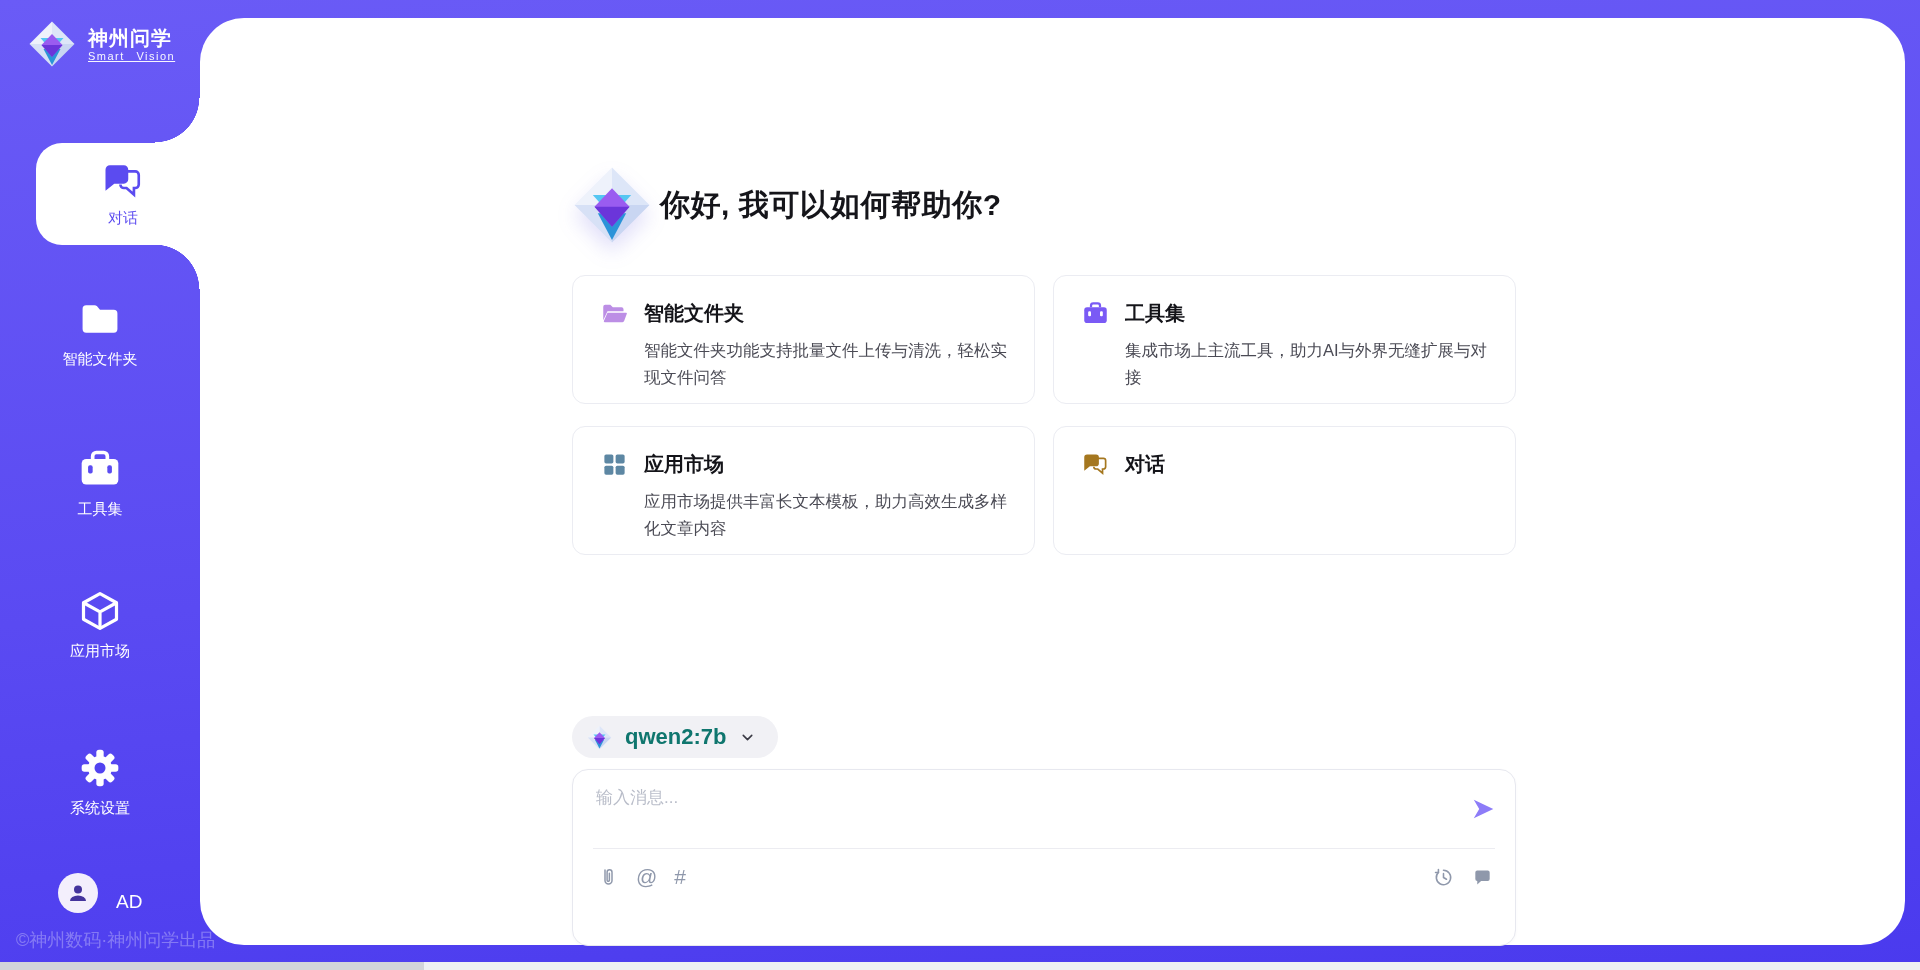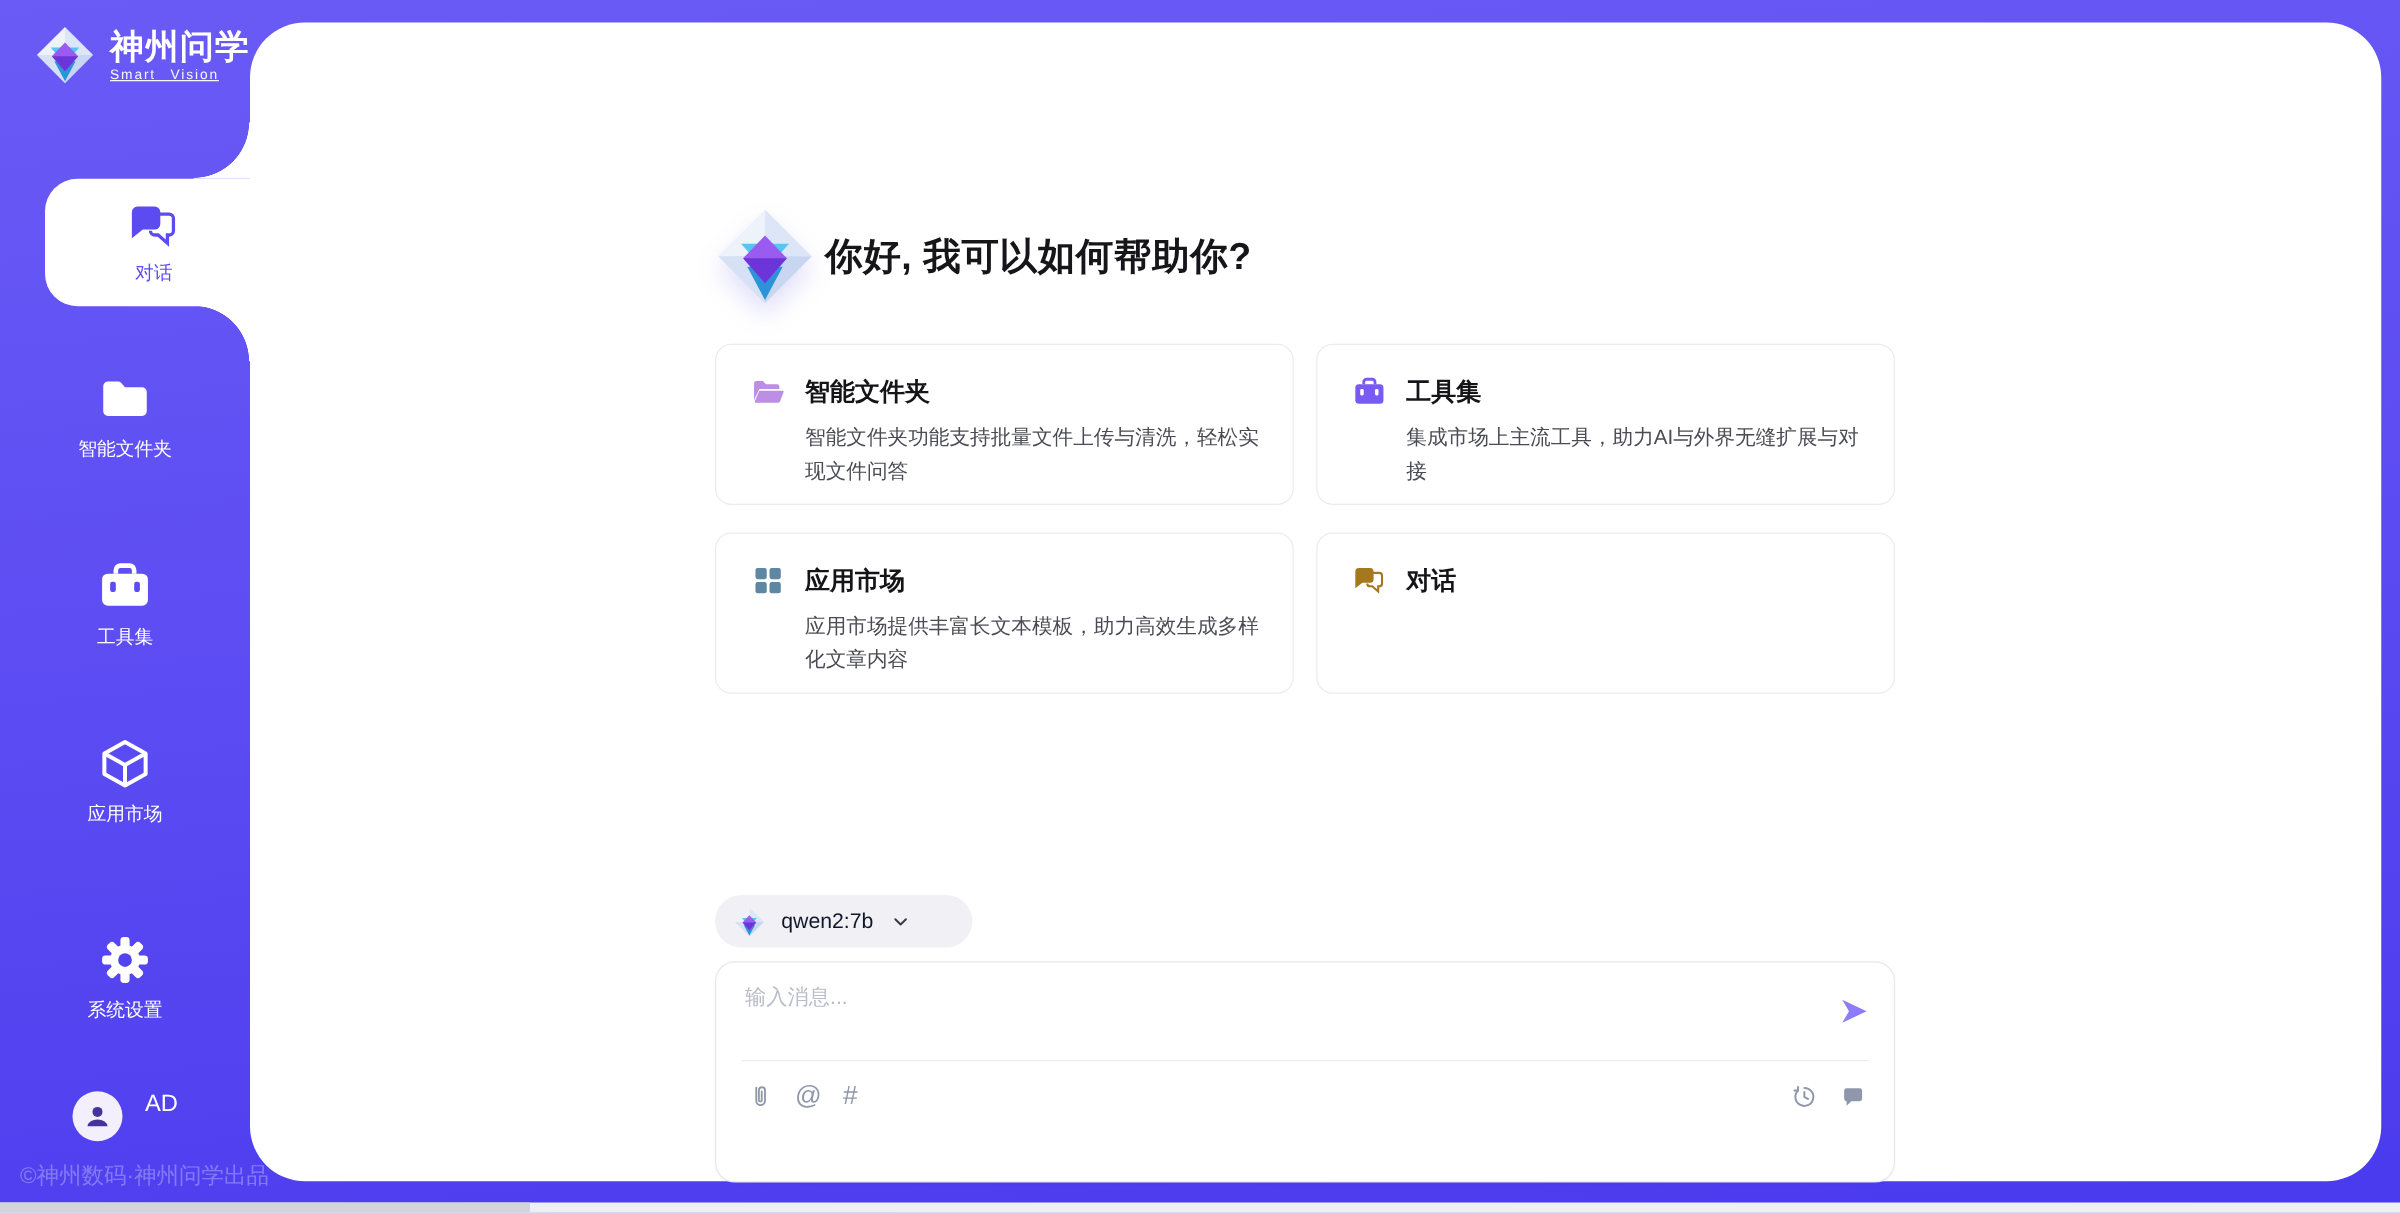--- a/index.html
+++ b/index.html
@@ -3,39 +3,39 @@
 <meta charset="utf-8">
 <style>
   * { margin:0; padding:0; box-sizing:border-box; }
   html,body { width:1920px; height:970px; overflow:hidden; font-family:"Liberation Sans","DejaVu Sans",sans-serif; }
   .stage { position:relative; width:1920px; height:970px;
            background:linear-gradient(175deg,#6a5bf6 0%,#5a4af2 55%,#4a3aee 100%); }
 
   
   .brand { position:absolute; left:28px; top:20px; display:flex; align-items:center; gap:12px; z-index:3; }
   .brand .gem { width:48px; height:48px; }
-  .brand-name { color:#fff; font-size:27px; font-weight:700; letter-spacing:1px; line-height:1.15; }
+  .brand-name { color:#fff; font-size:20px; font-weight:700; letter-spacing:1px; line-height:1.15; }
   .brand-sub  { color:#fff; font-size:11px; letter-spacing:1.5px; word-spacing:7px; opacity:.95;text-decoration:underline; }
 
   .tab-blob { position:absolute; left:36px; top:142.5px; width:174px; height:102px; background:#fff;
               border-radius:26px 0 0 26px; z-index:2; display:flex; flex-direction:column;
               align-items:center; justify-content:center; gap:7px; cursor:pointer; }
   .fillet { position:absolute; width:45px; height:45px; left:155px; z-index:2; }
   .fillet.top { top:98px;  background:radial-gradient(circle 45px at 0 0,   transparent 44px, #fff 44.5px); }
   .fillet.bot { top:244px; background:radial-gradient(circle 45px at 0 100%,transparent 44px, #fff 44.5px); }
 
   .nav-item { position:absolute; left:0; width:200px; display:flex; flex-direction:column;
               align-items:center; gap:9px; z-index:3; cursor:pointer; }
   .nav-item .nicon { width:44px; height:44px; color:#fff; }
   .nav-item .nlabel { color:#fff; font-size:15px; }
   .tab-blob .nicon { width:42px; height:42px; color:#5b4bf0; }
   .tab-blob .nlabel { color:#5b4bf0; font-size:15px; }
   #nav-folder { top:297px; } #nav-tools { top:447px; } #nav-apps { top:589px; } #nav-settings { top:746px; }
 
-  .user-row { position:absolute; left:58px; top:873px; display:flex; align-items:flex-start; gap:18px; z-index:3; cursor:pointer; }
+  .user-row { position:absolute; left:58px; top:873px; display:flex; align-items:flex-end; gap:18px; z-index:3; cursor:pointer; }
   .avatar { width:40px; height:40px; border-radius:50%; background:#f3effc; display:flex;
             align-items:center; justify-content:center; }
   .avatar svg { width:24px; height:24px; color:#44349c; }
   .user-name { color:#fff; font-size:19px; font-weight:500; }
   .side-footer { position:absolute; left:16px; top:928px; color:rgba(255,255,255,.3); font-size:18px; z-index:3; }
 
   
   .panel { position:absolute; left:200px; top:18px; width:1705px; height:927px;
            background:#fff; border-radius:44px; z-index:1; }
   .content { position:absolute; left:372px; top:0; width:944px; height:100%; }
@@ -48,21 +48,21 @@
            grid-template-columns:463px 463px; grid-auto-rows:129px; column-gap:18px; row-gap:22px; }
   .card { background:#fff; border:1px solid #ebecf2; border-radius:13px; padding:24px 26px 0 28px; cursor:pointer; }
   .card-head { display:flex; align-items:center; gap:16px; }
   .card-head .cicon { width:27px; height:27px; flex:0 0 27px; }
   .card-title { font-size:20px; font-weight:700; color:#141419; }
   .card-desc { margin:10px 0 0 43px; font-size:16.5px; line-height:27px; color:#4b4b55; }
 
   .model-pill { position:absolute; left:0; top:698px; height:42px; min-width:206px; background:#f1f1f5;
                 border-radius:22px; display:inline-flex; align-items:center; gap:13px; padding:0 18px 0 15px; cursor:pointer; }
   .model-pill .gem { width:25px; height:25px; }
-  .model-name { font-size:17px; color:#0f172a; font-weight:400; }
+  .model-name { font-size:22px; color:#0f766e; font-weight:700; }
   .model-pill .chev { width:17px; height:17px; color:#3a3a44; }
 
   .composer { position:absolute; left:0; top:751px; width:944px; height:177px; background:#fff;
               border:1px solid #e7e8ef; border-radius:16px; box-shadow:0 1px 3px rgba(40,40,90,.03); }
   .composer textarea { position:absolute; left:23px; top:16px; width:860px; height:52px; border:none; outline:none;
               resize:none; font-family:inherit; font-size:17px; color:#33333c; background:transparent; }
   .composer textarea::placeholder { color:#b9bdc9; }
   .send-btn { position:absolute; right:19px; top:26px; width:26px; height:26px; border:none; background:none;
               cursor:pointer; color:#8d7cf8; }
   .send-btn svg { width:26px; height:26px; }

